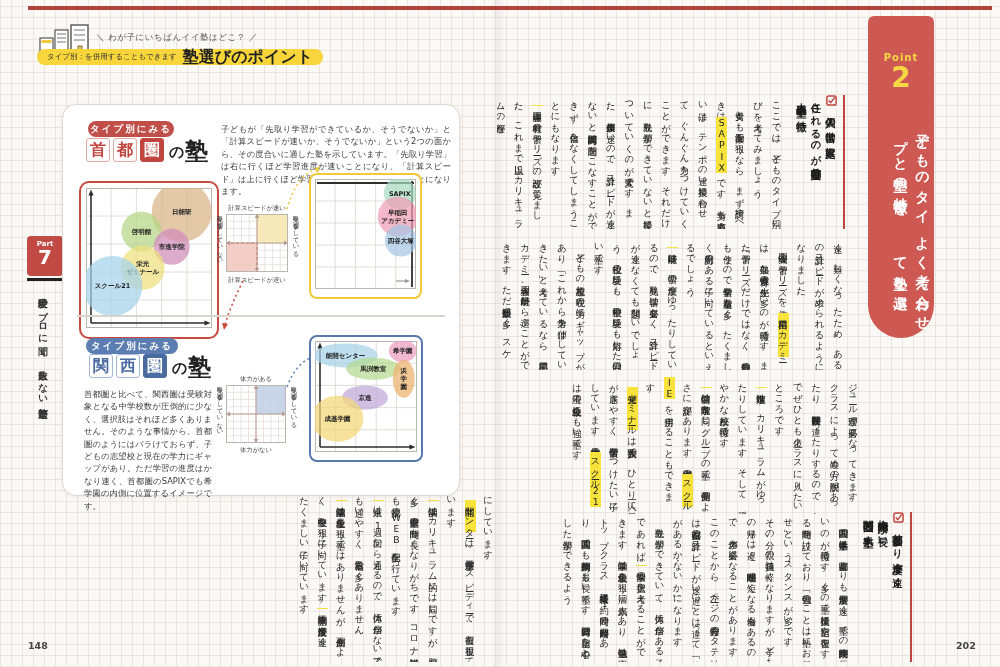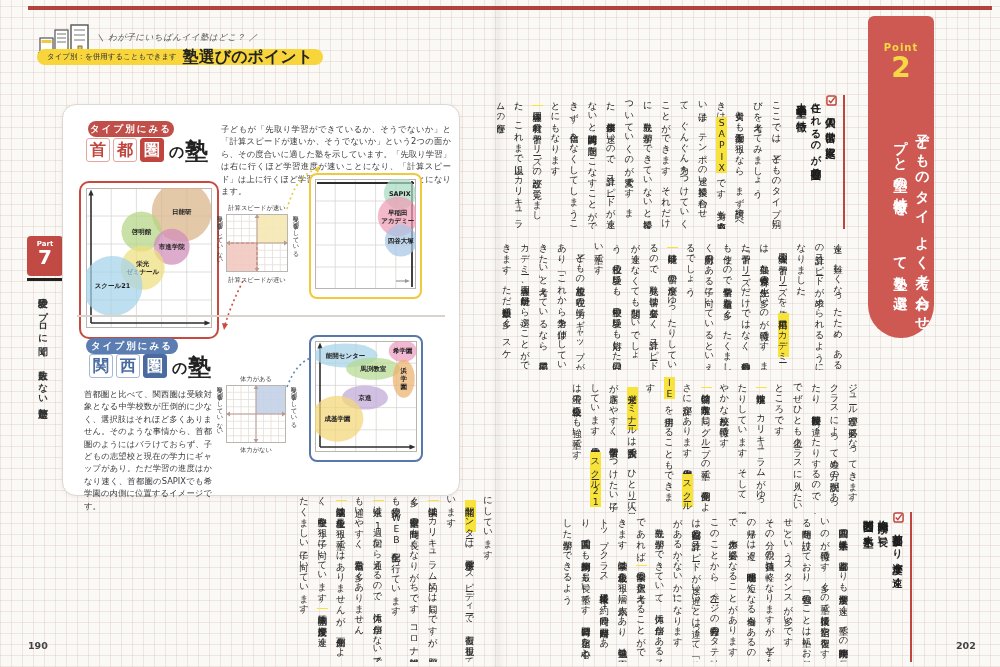--- a/index.html
+++ b/index.html
@@ -8,21 +8,21 @@
     background-color:#fbf9f6;
     background-image:
       repeating-linear-gradient(0deg, rgba(208,183,173,.30) 0 1px, transparent 1px 11px),
       repeating-linear-gradient(90deg, rgba(208,183,173,.30) 0 1px, transparent 1px 11px);}
   .toprule{position:absolute;left:28px;right:8px;top:6px;height:4px;background:#b2423c;}
   .gutter{position:absolute;left:491px;top:0;width:14px;height:667px;
     background:linear-gradient(90deg,transparent, rgba(90,70,60,.07) 50%, transparent);}
 
   
   .hdr-icon{position:absolute;left:38px;top:22px;}
-  .hdr-note{position:absolute;left:96px;top:32px;font-size:8.5px;color:#555;letter-spacing:.5px;font-style:italic;}
+  .hdr-note{position:absolute;left:96px;top:32px;font-size:8.5px;color:#555;letter-spacing:.5px;}
   .hdr-pill{position:absolute;left:37px;top:49px;height:16px;background:#f7d53b;border-radius:9px;
     display:flex;align-items:center;gap:6px;padding:0 10px;white-space:nowrap;}
   .hdr-pill .sm{font-size:7.5px;color:#333;}
   .hdr-pill .bg{font-size:16px;font-weight:700;color:#222;}
 
   
   .part-tab{position:absolute;left:27px;top:236px;width:36px;height:40px;background:#c14b44;
     color:#fff;text-align:center;border-radius:4px;}
   .part-tab .pl{font-size:7px;font-weight:700;margin-top:4px;}
   .part-tab .pn{font-size:20px;font-weight:700;line-height:18px;}
@@ -59,21 +59,21 @@
   .mini.m1{left:163px;top:109px;}
   .mini.m2{left:163px;top:280px;}
   .mini-lab{position:absolute;font-size:6.3px;color:#444;white-space:nowrap;}
   .mini-lab.vert{writing-mode:vertical-rl;text-orientation:upright;letter-spacing:0;}
   .divider{position:absolute;left:14px;top:210px;width:368px;height:2px;background:#d8d4cc;}
   .conn{position:absolute;}
 
   
   .banner{position:absolute;left:868px;top:16px;width:66px;height:322px;background:#cd5952;
     border-radius:6px 6px 33px 33px;text-align:center;}
-  .banner .bl{color:#f6d844;font-size:10px;font-weight:700;margin-top:26px;letter-spacing:1px;}
+  .banner .bl{color:#f6d844;font-size:10px;font-weight:700;margin-top:36px;letter-spacing:1px;}
   .banner .bn{color:#f6d844;font-size:28px;font-weight:700;line-height:30px;}
   .banner .btxt{position:absolute;left:0;right:0;top:98px;height:212px;writing-mode:vertical-rl;
     text-orientation:upright;color:#fff;font-weight:700;font-size:14px;letter-spacing:2.5px;
     line-height:22px;display:flex;justify-content:center;}
   .banner .btxt div{margin:0;}
 
   
   .vband{position:absolute;writing-mode:vertical-rl;text-orientation:upright;font-size:9.3px;
     line-height:18.4px;letter-spacing:.2px;color:#262626;overflow:hidden;}
   .vband p{margin:0;}
@@ -358,15 +358,15 @@
       <p>　先取り学習ができていて、体力に自信がある子であれば、<span class="hl">希学園</span>の選択を考えることができます。希学園は最上位校を狙う層に人気があり、勉強量は全国トップクラス。授業終了後に約1時間の自習時間があり、関西圏でも拘束時間が最も長い塾です。自習時間に宿題を中心とした学習ができるよう</p>
     </div>
   <div class="vband band5">
       <p>にしています。</p>
       <p>　<span class="hl">能開センター</span>は、学習進度がスピーディーで、復習も重視しています。</p>
       <p>　<span class="hl">浜学園</span>はカリキュラム的には同じですが、宿題が多く、家庭学習の時間も長くなりがちです。コロナ禍以降も授業のWEB配信を行っています。</p>
       <p>　<span class="hl">京進</span>は、週1回から通えるので、体力に自信がない子でも通いやすく、宿題量も多くありません。</p>
       <p>　<span class="hl">成基学園</span>は最上位校を狙う塾ではありませんが、面倒見がよく、中堅校を狙う子に向いています。<span class="hl">馬渕教室</span>は授業進度が速く、たくましい子に向いています。</p>
     </div>
 
-  <div class="pagenum l">190</div>
+  <div class="pagenum l">148</div>
   <div class="pagenum r">202</div>
 </div>
 
 </body></html>

